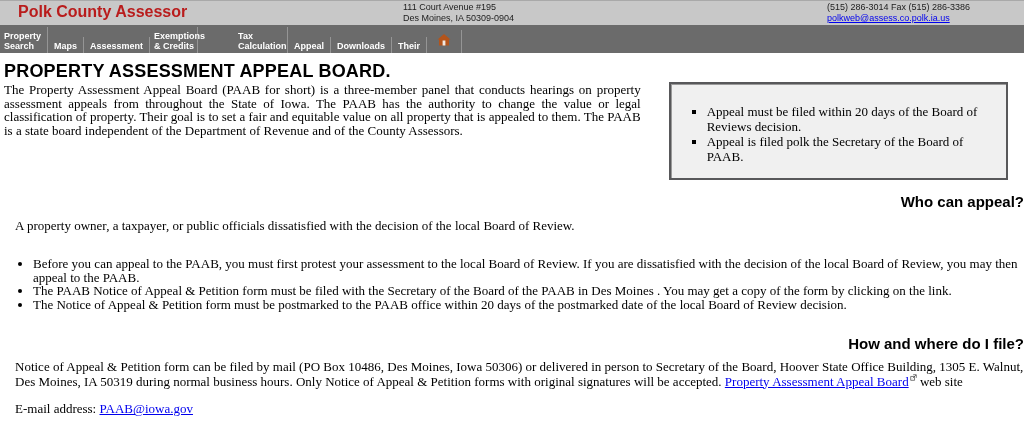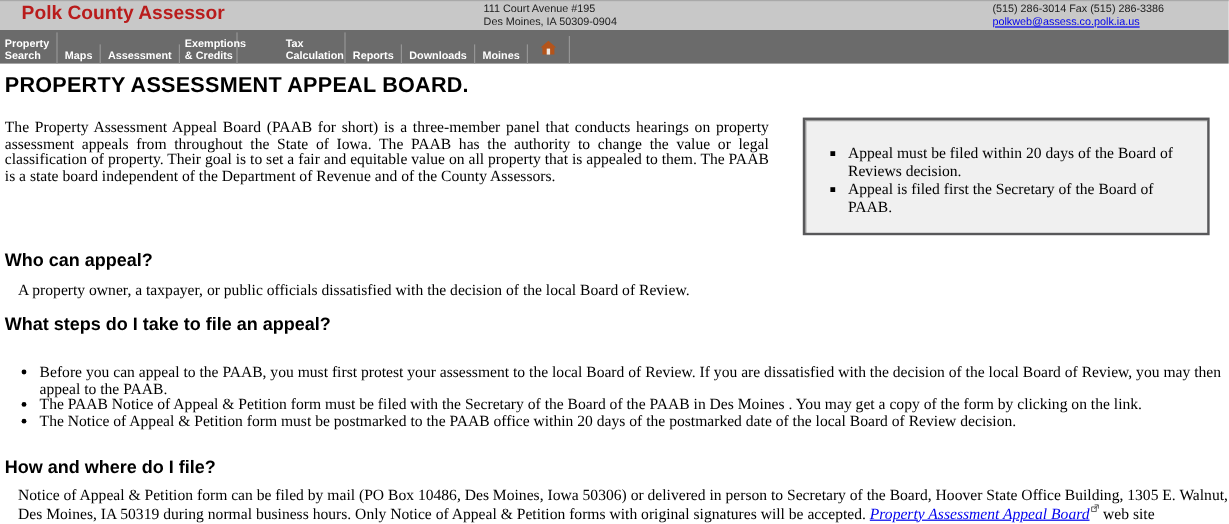--- a/index.html
+++ b/index.html
@@ -42,46 +42,47 @@
   }
   .nav-item.wide { width: 48px; padding-left: 4px; padding-right: 4px; }
   .nav-item.wider { width: 54px; padding-left: 4px; padding-right: 4px; margin-left: 36px; }
   .nav-home { border-right: 1px solid #959595; padding: 4px 10px; display:flex; align-items:center; cursor:pointer; }
 
   
   .content { padding: 5px 0 0 3px; }
   h1 {
     font-family: "Liberation Sans", sans-serif;
     font-size: 18px; font-weight: bold; letter-spacing: 0.2px;
-    margin: 3px 0 16px 1px;
+    margin: 3px 0 0 1px;
   }
   h2 {
     font-family: "Liberation Sans", sans-serif;
     font-size: 15px; font-weight: bold;
     margin: 13px 0 7px 1px;
+    text-align: right;
   }
   p { margin: 8px 12px; line-height: 15px; }
 
   .intro-row { display: flex; align-items: flex-start; gap: 20px; }
   .intro-text { width: 638px; text-align: justify; line-height: 13.5px; margin: 1px 0 0 1px; }
   .callout-box {
     margin-left: 8px; margin-right: 16px;
     width: 340px; min-height: 72px;
     background: #f0f0f0;
     border: 2px solid #58585a;
     box-shadow: 1px 1px 0 #9a9a9a inset;
     padding: 20px 8px 14px 8px;
   }
   .callout-box ul { margin: 0; padding-left: 28px; list-style-type: square; }
   .callout-box li { line-height: 15px; }
 
   ul.bullets { margin: 24px 0; padding-left: 30px; }
   ul.bullets li { line-height: 13.5px; margin: 0; }
 
-  a.body-link { color: #0000EE; text-decoration: underline; cursor: pointer; font-style: italic; }
+  a.body-link { color: #0000EE; text-decoration: underline; cursor: pointer; }
 
   .ext-icon { display: inline-block; vertical-align: super; margin-left: 1px; line-height: 0; }
   .ext-icon svg { display: block; }
 </style>
 </head>
 <body>
 
 <div class="site-header">
   <div class="site-title">Polk County Assessor</div>
   <div class="hdr-block hdr-address">
@@ -93,51 +94,50 @@
     <div><a>polkweb@assess.co.polk.ia.us</a></div>
   </div>
 </div>
 
 <div class="nav-bar">
   <div class="nav-item wide">Property Search</div>
   <div class="nav-item">Maps</div>
   <div class="nav-item">Assessment</div>
   <div class="nav-item wide">Exemptions &amp; Credits</div>
   <div class="nav-item wider">Tax Calculation</div>
-  <div class="nav-item">Reports</div>
+  <div class="nav-item">Appeal</div>
   <div class="nav-item">Downloads</div>
-  <div class="nav-item">Moines</div>
+  <div class="nav-item">Their</div>
   <div class="nav-home">
     <span>
       <svg width="14" height="12" viewBox="0 0 14 12">
         <path d="M7 0 L13.5 5.5 L12 5.5 L12 11.5 L2 11.5 L2 5.5 L0.5 5.5 Z" fill="#b4541b"></path>
         <rect x="5.6" y="6.5" width="2.8" height="5" fill="#f0e9e2"></rect>
       </svg>
     </span>
   </div>
 </div>
 
 <div class="content">
 
   <h1>PROPERTY ASSESSMENT APPEAL BOARD.</h1>
 
   <div class="intro-row">
     <div class="intro-text">The Property Assessment Appeal Board (PAAB for short) is a three-member panel that conducts hearings on property assessment appeals from throughout the State of Iowa. The PAAB has the authority to change the value or legal classification of property. Their goal is to set a fair and equitable value on all property that is appealed to them. The PAAB is a state board independent of the Department of Revenue and of the County Assessors.</div>
     <div class="callout-box">
       <ul>
         <li>Appeal must be filed within 20 days of the Board of Reviews decision.</li>
-        <li>Appeal is filed first the Secretary of the Board of PAAB.</li>
+        <li>Appeal is filed polk the Secretary of the Board of PAAB.</li>
       </ul>
     </div>
   </div>
 
   <h2>Who can appeal?</h2>
   <p>A property owner, a taxpayer, or public officials dissatisfied with the decision of the local Board of Review.</p>
 
-  <h2>What steps do I take to file an appeal?</h2>
   <ul class="bullets">
     <li>Before you can appeal to the PAAB, you must first protest your assessment to the local Board of Review. If you are dissatisfied with the decision of the local Board of Review, you may then appeal to the PAAB.</li>
     <li>The PAAB Notice of Appeal &amp; Petition form must be filed with the Secretary of the Board of the PAAB in Des Moines . You may get a copy of the form by clicking on the link.</li>
     <li>The Notice of Appeal &amp; Petition form must be postmarked to the PAAB office within 20 days of the postmarked date of the local Board of Review decision.</li>
   </ul>
 
   <h2>How and where do I file?</h2>
   <p style="width:1018px; line-height:13.5px;"><span>Notice of Appeal &amp; Petition form can be filed by mail (PO Box 10486, Des Moines, Iowa 50306) or delivered in person to Secretary of the Board, Hoover State Office Building, 1305 E. Walnut, Des Moines, IA 50319 during normal business hours. Only Notice of Appeal &amp; Petition forms with original signatures will be accepted. </span><a class="body-link">Property Assessment Appeal Board</a><span class="ext-icon"><svg width="7" height="7" viewBox="0 0 10 10">
           <path d="M1 3.5 H6.5 V9 H1 Z" fill="none" stroke="#444" stroke-width="1"></path>
           <path d="M4.5 1 H9 V5.5" fill="none" stroke="#444" stroke-width="1"></path>

